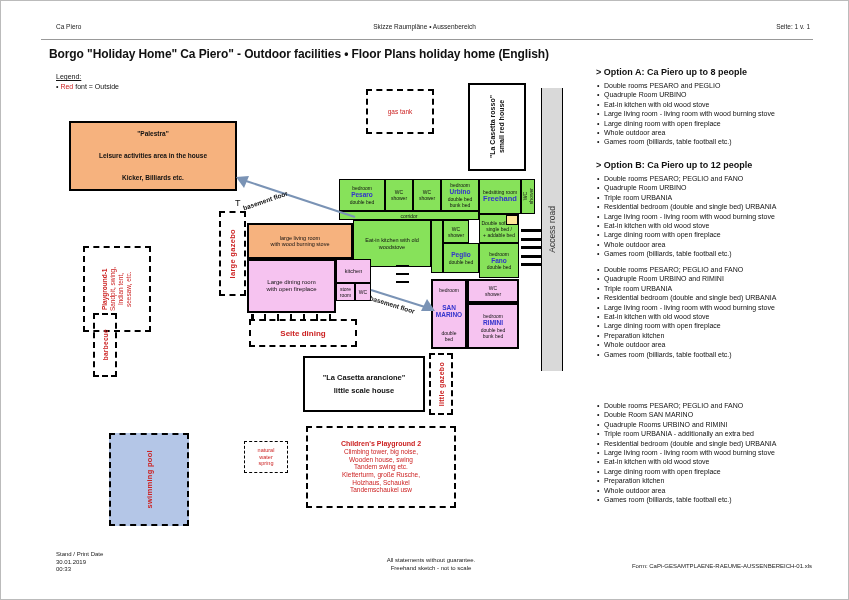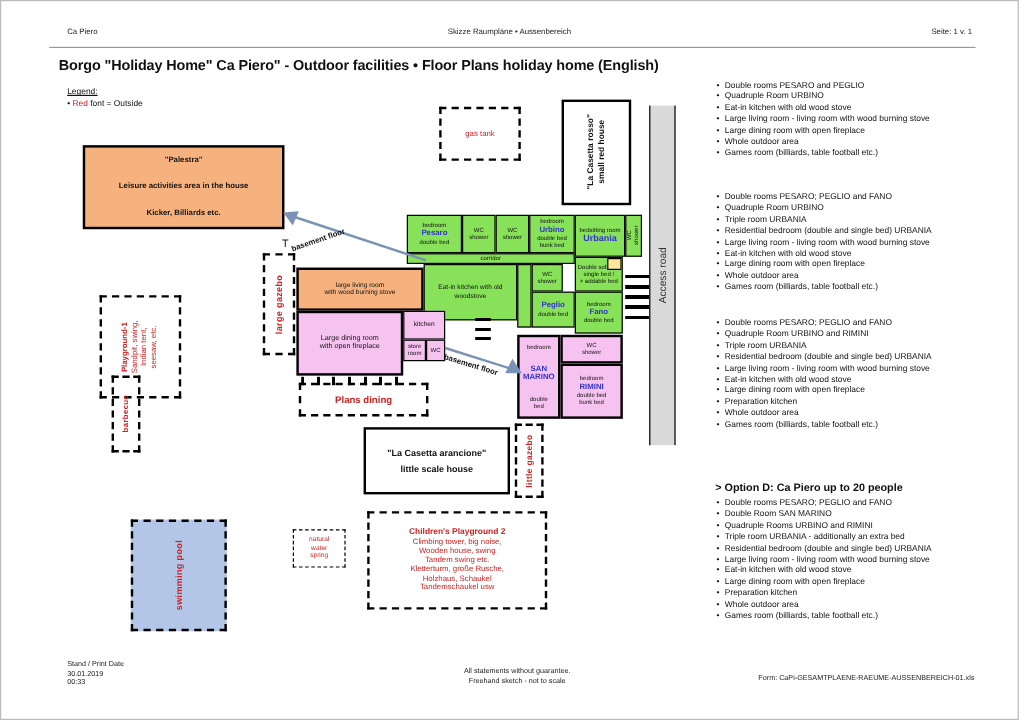--- a/index.html
+++ b/index.html
@@ -106,21 +106,21 @@
   <div class="room green" style="left:440px;top:178px;width:38px;height:32px" data-name="room-urbino">
     <div class="tiny" data-name="room-type">bedroom</div>
     <div class="rname" data-name="room-name">Urbino</div>
     <div class="tiny" data-name="room-beds">
         <div data-name="line">double bed</div>
         <div data-name="line">bunk bed</div>
       </div>
   </div>
   <div class="room green" style="left:478px;top:178px;width:42px;height:35px" data-name="room-urbania">
     <div class="tiny" data-name="room-type">bedsitting room</div>
-    <div class="rname-lg" data-name="room-name">Urbania</div>
+    <div class="rname-lg" data-name="room-name">Freehand</div>
   </div>
   <div class="room green" style="left:520px;top:178px;width:14px;height:35px" data-name="room-wc-shower-3">
     <div class="vtext tiny">
         <div data-name="wc-line">WC</div>
         <div data-name="wc-line">shower</div>
       </div>
   </div>
 
   <div class="room green tiny" style="left:338px;top:210px;width:140px;height:9px" data-name="room-corridor">
     <div data-name="corridor-label">corridor</div>
@@ -218,21 +218,21 @@
       <div data-name="playground-1-title">Playground-1</div>
     <div data-name="playground-1-line">Sandpit, swing,</div>
         <div data-name="playground-1-line">Indian tent,</div>
         <div data-name="playground-1-line">seesaw, etc.</div>
       </div>
   </div>
   <div class="vwrap dashdot" style="left:92px;top:312px;width:24px;height:64px" data-name="barbecue-box">
     <span class="vtext vred" style="font-size:6.5px" data-name="barbecue-label">barbecue</span>
   </div>
   <div class="box dashdot" style="left:248px;top:318px;width:108px;height:28px;display:flex;align-items:center;justify-content:center" data-name="small-dining-box">
-    <span class="red bold" style="font-size:8px" data-name="small-dining-label">Plans dining</span>
+    <span class="red bold" style="font-size:8px" data-name="small-dining-label">Seite dining</span>
   </div>
 
   <div class="whitebox" style="left:302px;top:355px;width:122px;height:56px;gap:4px;font-weight:bold;border-width:2.5px" data-name="casetta-arancione-box">
       <div data-name="casetta-arancione-line">"La Casetta arancione"</div>
       <div data-name="casetta-arancione-line">little scale house</div>
     </div>
   <style>.whitebox[data-name="casetta-arancione-box"] div{font-size:7.5px}</style>
   <div class="vwrap dashdot" style="left:428px;top:352px;width:24px;height:62px" data-name="little-gazebo-box">
     <span class="vtext vred" style="font-size:7px" data-name="little-gazebo-label">little gazebo</span>
   </div>
@@ -253,31 +253,33 @@
   <div class="box dash-sm" style="left:243px;top:440px;width:44px;height:32px;display:flex;flex-direction:column;align-items:center;justify-content:center" data-name="water-spring-box">
     <div class="red t55" style="text-align:center" data-name="water-spring-label">
         <div data-name="water-spring-line">natural</div>
         <div data-name="water-spring-line">water</div>
         <div data-name="water-spring-line">spring</div>
       </div>
   </div>
 
   <div class="options" data-name="options-panel">
     <div class="opt" style="top:66px" data-name="option-a">
+      <h3 data-name="option-a-title">&gt; Option A: Ca Piero up to 8 people</h3>
       <ul data-name="option-a-list">
           <li data-name="option-bullet">Double rooms PESARO and PEGLIO</li>
           <li data-name="option-bullet">Quadruple Room URBINO</li>
           <li data-name="option-bullet">Eat-in kitchen with old wood stove</li>
           <li data-name="option-bullet">Large living room - living room with wood burning stove</li>
           <li data-name="option-bullet">Large dining room with open fireplace</li>
           <li data-name="option-bullet">Whole outdoor area</li>
           <li data-name="option-bullet">Games room (billiards, table football etc.)</li>
         </ul>
     </div>
     <div class="opt" style="top:159px" data-name="option-b">
+      <h3 data-name="option-b-title">&gt; Option B: Ca Piero up to 12 people</h3>
       <ul data-name="option-b-list">
           <li data-name="option-bullet">Double rooms PESARO; PEGLIO and FANO</li>
           <li data-name="option-bullet">Quadruple Room URBINO</li>
           <li data-name="option-bullet">Triple room URBANIA</li>
           <li data-name="option-bullet">Residential bedroom (double and single bed) URBANIA</li>
           <li data-name="option-bullet">Large living room - living room with wood burning stove</li>
           <li data-name="option-bullet">Eat-in kitchen with old wood stove</li>
           <li data-name="option-bullet">Large dining room with open fireplace</li>
           <li data-name="option-bullet">Whole outdoor area</li>
           <li data-name="option-bullet">Games room (billiards, table football etc.)</li>
@@ -291,21 +293,20 @@
           <li data-name="option-bullet">Residential bedroom (double and single bed) URBANIA</li>
           <li data-name="option-bullet">Large living room - living room with wood burning stove</li>
           <li data-name="option-bullet">Eat-in kitchen with old wood stove</li>
           <li data-name="option-bullet">Large dining room with open fireplace</li>
           <li data-name="option-bullet">Preparation kitchen</li>
           <li data-name="option-bullet">Whole outdoor area</li>
           <li data-name="option-bullet">Games room (billiards, table football etc.)</li>
         </ul>
     </div>
     <div class="opt" style="top:400px" data-name="option-d">
-      <h3 data-name="option-d-title">&gt; Option D: Ca Piero up to 20 people</h3>
       <ul data-name="option-d-list">
           <li data-name="option-bullet">Double rooms PESARO; PEGLIO and FANO</li>
           <li data-name="option-bullet">Double Room SAN MARINO</li>
           <li data-name="option-bullet">Quadruple Rooms URBINO and RIMINI</li>
           <li data-name="option-bullet">Triple room URBANIA - additionally an extra bed</li>
           <li data-name="option-bullet">Residential bedroom (double and single bed) URBANIA</li>
           <li data-name="option-bullet">Large living room - living room with wood burning stove</li>
           <li data-name="option-bullet">Eat-in kitchen with old wood stove</li>
           <li data-name="option-bullet">Large dining room with open fireplace</li>
           <li data-name="option-bullet">Preparation kitchen</li>

